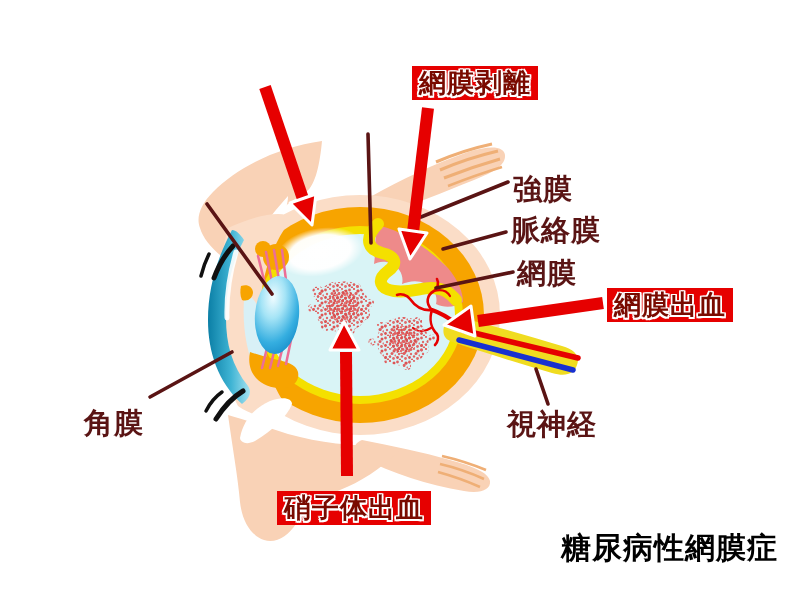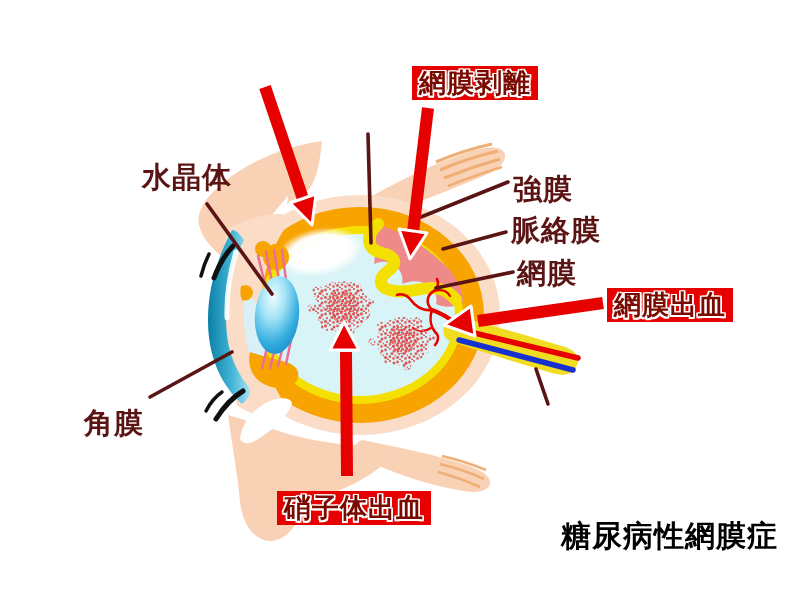--- a/index.html
+++ b/index.html
@@ -14,21 +14,21 @@
   }
   .lbl-red{
     position:absolute;font-size:27px;font-weight:700;color:#7A0A00;
     background:#E60000;padding:2px 7px;letter-spacing:1px;white-space:nowrap;line-height:1.1;
     text-shadow:-1.5px -1.5px 0 #fff,0 -1.5px 0 #fff,1.5px -1.5px 0 #fff,
                 -1.5px 0 0 #fff,1.5px 0 0 #fff,
                 -1.5px 1.5px 0 #fff,0 1.5px 0 #fff,1.5px 1.5px 0 #fff;
   }
   .title-lbl{
     position:absolute;font-size:30px;font-weight:800;color:#000;
-    letter-spacing:1px;white-space:nowrap;
+    letter-spacing:1px;white-space:nowrap;margin-top:12px;
   }
 </style>
 </head>
 <body>
 
 <div class="stage">
 
 <svg width="800" height="600" viewBox="0 0 800 600">
   <defs>
     <radialGradient id="lensGrad" cx="38%" cy="28%" r="90%">
@@ -202,24 +202,24 @@
       <line x1="603" y1="303" x2="478" y2="321" stroke="#E60000" stroke-width="12"></line>
       <polygon points="444,325 471,306 475,336" fill="#E60000" stroke="#fff" stroke-width="3" stroke-linejoin="round"></polygon>
     </g>
     <g>
       <line x1="347" y1="476" x2="346" y2="352" stroke="#E60000" stroke-width="12"></line>
       <polygon points="344,322 359,350 330,350" fill="#E60000" stroke="#fff" stroke-width="3" stroke-linejoin="round"></polygon>
     </g>
   </g>
 </svg>
 
-  <div class="lbl" style="left:142px;top:162px">水晶体</div>
   <div class="lbl" style="left:513px;top:174px">強膜</div>
   <div class="lbl" style="left:511px;top:215px">脈絡膜</div>
   <div class="lbl" style="left:517px;top:258px">網膜</div>
   <div class="lbl" style="left:84px;top:408px">角膜</div>
+  <div class="lbl" style="left:507px;top:409px">視神経</div>
 
   <div class="lbl-red" style="left:607px;top:288px">網膜出血</div>
   <div class="lbl-red" style="left:412px;top:66px">網膜剥離</div>
   <div class="lbl-red" style="left:277px;top:491px">硝子体出血</div>
 
   <div class="title-lbl" style="left:561px;top:516px">糖尿病性網膜症</div>
 </div>
 
 </body></html>

